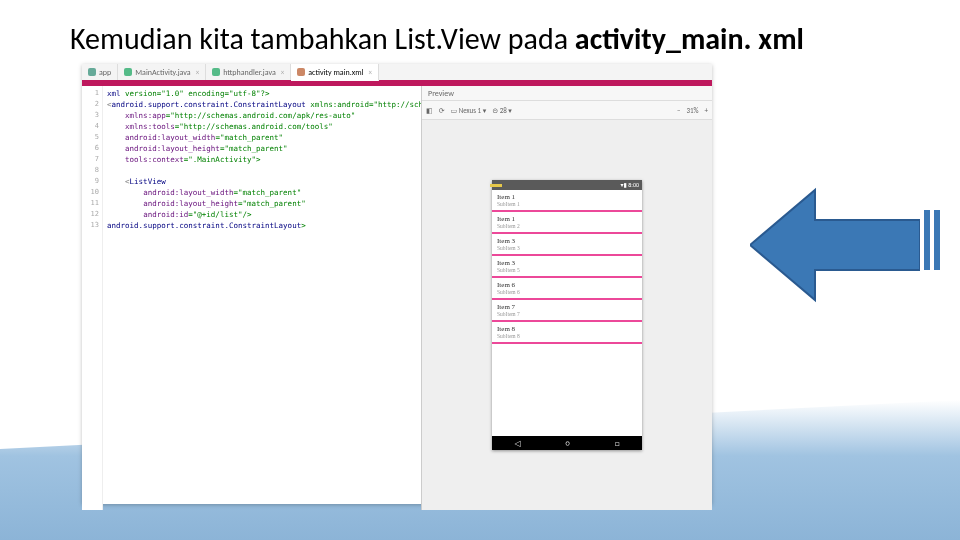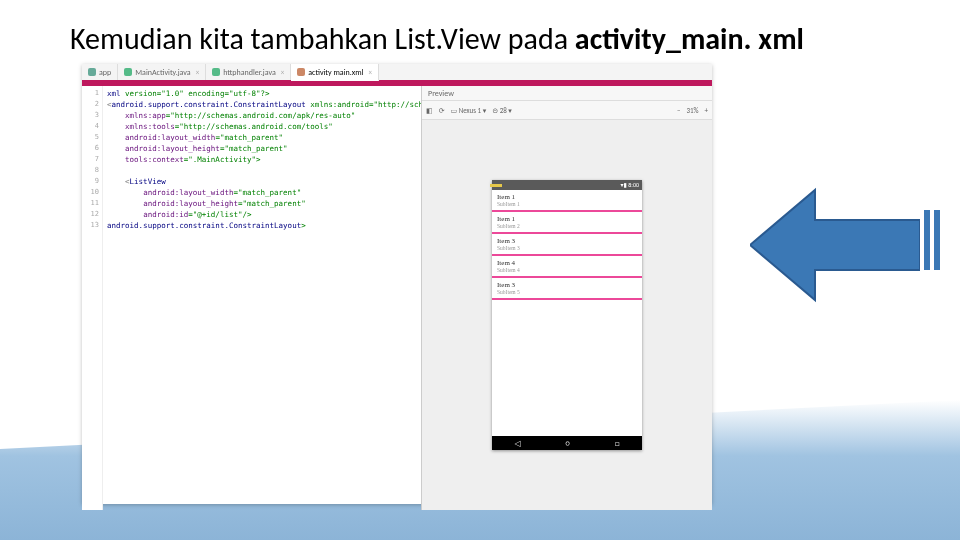--- a/index.html
+++ b/index.html
@@ -111,26 +111,34 @@
               </div>
               <div class="li">
                 <div class="t">Item 1</div>
                 <div class="s">SubItem 2</div>
               </div>
               <div class="li">
                 <div class="t">Item 3</div>
                 <div class="s">SubItem 3</div>
               </div>
               <div class="li">
-                <div class="t">Item 4</div>
-                <div class="s">SubItem 4</div>
+                <div class="t">Item 3</div>
+                <div class="s">SubItem 5</div>
               </div>
               <div class="li">
-                <div class="t">Item 3</div>
-                <div class="s">SubItem 5</div>
+                <div class="t">Item 6</div>
+                <div class="s">SubItem 6</div>
+              </div>
+              <div class="li">
+                <div class="t">Item 7</div>
+                <div class="s">SubItem 7</div>
+              </div>
+              <div class="li">
+                <div class="t">Item 8</div>
+                <div class="s">SubItem 8</div>
               </div>
             </div>
           <div class="navbar">
             <span>◁</span>
             <span>○</span>
             <span>□</span>
           </div>
         </div>
       </div>
     </div>

